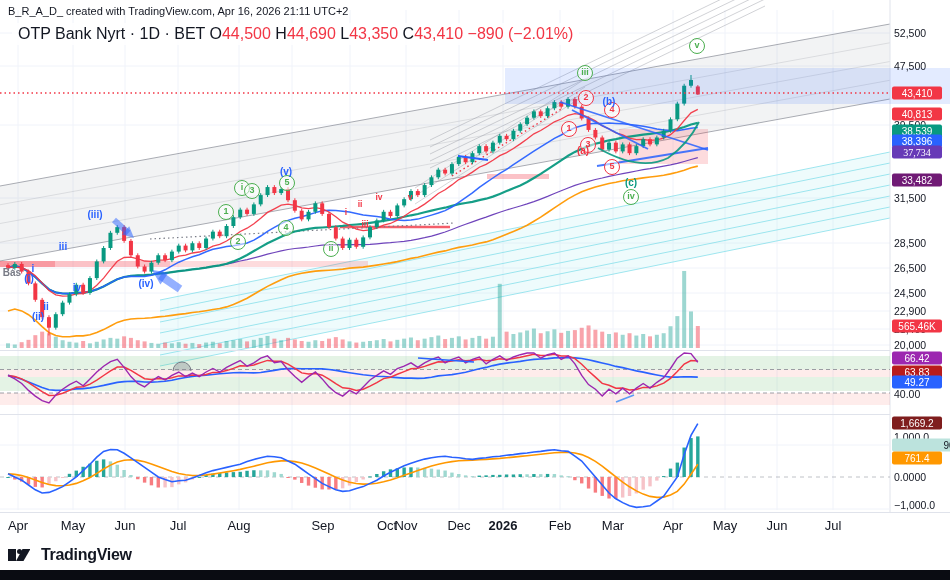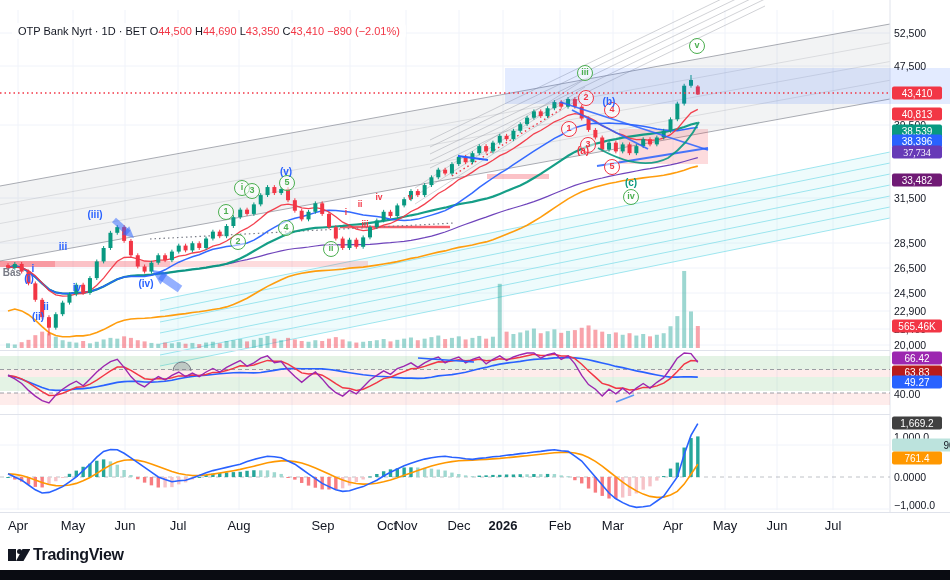--- a/index.html
+++ b/index.html
@@ -1,34 +1,34 @@
 <!DOCTYPE html>
 <html><head>
 <meta charset="utf-8">
 <style>
   html,body{margin:0;padding:0;background:#fff;}
   #root{position:relative;width:950px;height:580px;background:#fff;overflow:hidden;
         font-family:"Liberation Sans",sans-serif;}
   #chart-svg{position:absolute;left:0;top:0;}
   .hdr{position:absolute;left:8px;top:5px;font-size:11px;color:#131722;z-index:30;}
-  .legend{position:absolute;left:12px;top:23px;font-size:11px;color:#131722;z-index:30;
+  .legend{position:absolute;left:12px;top:23px;font-size:16px;color:#131722;z-index:30;
           background:rgba(255,255,255,.82);border-radius:4px;padding:2px 6px;white-space:nowrap;}
   .legend .red{color:#f23645;}
   .legend .sym{font-weight:500;}
   .ax-label{position:absolute;left:894px;transform:translateY(-50%);font-size:10.5px;
             color:#131722;z-index:20;white-space:nowrap;}
   .ax-badge{position:absolute;left:892px;transform:translateY(-50%);font-size:10px;
             padding:1px 5px;border-radius:2px;z-index:21;white-space:nowrap;min-width:40px;text-align:center;}
   .t-label{position:absolute;top:518px;transform:translateX(-50%);font-size:13px;color:#131722;z-index:20;}
   .wv{position:absolute;transform:translate(-50%,-50%);font-size:10px;font-weight:700;z-index:15;
       white-space:nowrap;}
   .wv.circ{border:1.2px solid;border-radius:50%;width:14px;height:14px;line-height:13px;
            text-align:center;font-size:9px;background:rgba(255,255,255,.55);}
   .wv.small{font-size:8.5px;font-weight:600;}
-  #logo{position:absolute;left:8px;top:545px;display:flex;align-items:center;gap:3px;z-index:30;cursor:pointer;}
+  #logo{position:absolute;left:8px;top:545px;display:flex;align-items:center;gap:11px;z-index:30;cursor:pointer;}
   #logo-text{font-size:16px;font-weight:700;color:#131722;letter-spacing:-0.3px;}
   #bottom-bar{position:absolute;left:0;top:570px;width:950px;height:10px;background:#0a0c12;z-index:30;}
   .panel-sep{position:absolute;left:0;width:890px;height:1px;background:#e0e3eb;z-index:5;}
 </style>
 </head>
 <body>
 
 <div id="root">
   <svg id="chart-svg" width="950" height="512">
       <g>
@@ -544,20 +544,21 @@
         <rect x="696.13" y="436.41226256333726" width="3.4" height="40.58773743666275" fill="#26a69a"></rect>
         <polyline points="8.0,473.8 14.8,474.4 21.7,475.6 28.5,477.5 35.3,479.9 42.1,482.6 49.0,484.5 55.8,485.6 62.6,485.8 69.5,485.0 76.3,483.4 83.1,480.8 90.0,477.5 96.8,473.4 103.6,469.0 110.5,465.1 117.3,462.1 124.1,460.3 130.9,459.8 137.8,460.4 144.6,461.8 151.4,463.9 158.3,466.5 165.1,469.1 171.9,471.6 178.8,473.5 185.6,474.8 192.4,475.5 199.2,475.4 206.1,474.9 212.9,474.1 219.7,473.0 226.6,471.9 233.4,470.7 240.2,469.4 247.1,467.8 253.9,466.2 260.7,464.5 267.5,462.8 274.4,461.6 281.2,460.9 288.0,460.9 294.9,461.6 301.7,463.0 308.5,465.2 315.4,467.9 322.2,471.0 329.0,474.1 335.8,477.2 342.7,480.1 349.5,482.2 356.3,483.5 363.2,484.1 370.0,484.0 376.8,483.2 383.6,481.8 390.5,479.9 397.3,477.7 404.1,475.3 411.0,472.9 417.8,470.5 424.6,468.2 431.5,466.1 438.3,464.3 445.1,462.7 451.9,461.6 458.8,460.8 465.6,460.4 472.4,460.2 479.3,459.8 486.1,459.4 492.9,458.9 499.8,458.4 506.6,457.7 513.4,457.1 520.3,456.4 527.1,455.7 533.9,455.0 540.7,454.3 547.6,453.5 554.4,452.8 561.2,452.4 568.1,452.2 574.9,453.0 581.7,454.6 588.5,457.5 595.4,461.4 602.2,466.1 609.0,471.5 615.9,476.9 622.7,482.1 629.5,486.8 636.4,490.9 643.2,494.1 650.0,496.4 656.9,497.4 663.7,497.1 670.5,495.0 677.3,491.4 684.2,484.1 691.0,474.3 697.8,464.2" fill="none" stroke="#ff9800" stroke-width="1.6"></polyline>
         <polyline points="8.0,473.8 14.8,477.0 21.7,480.2 28.5,485.0 35.3,489.8 42.1,493.0 49.0,492.4 55.8,489.8 62.6,486.6 69.5,481.8 76.3,477.0 83.1,470.6 90.0,464.2 96.8,457.2 103.6,451.4 110.5,449.5 117.3,449.8 124.1,453.3 130.9,457.8 137.8,462.6 144.6,467.4 151.4,472.2 158.3,477.0 165.1,479.6 171.9,481.8 178.8,480.8 185.6,480.2 192.4,478.0 199.2,475.4 206.1,472.8 212.9,470.6 219.7,469.0 226.6,467.4 233.4,465.8 240.2,464.2 247.1,461.6 253.9,459.4 260.7,457.8 267.5,456.2 274.4,456.8 281.2,457.8 288.0,461.0 294.9,464.2 301.7,469.0 308.5,473.8 315.4,478.6 322.2,483.4 329.0,486.6 335.8,489.8 342.7,491.4 349.5,490.8 356.3,488.5 363.2,486.6 370.0,483.4 376.8,480.2 383.6,476.0 390.5,472.2 397.3,469.0 404.1,465.8 411.0,463.2 417.8,461.0 424.6,459.1 431.5,457.8 438.3,456.8 445.1,456.2 451.9,457.2 458.8,457.8 465.6,458.8 472.4,459.4 479.3,458.4 486.1,457.8 492.9,456.8 499.8,456.2 506.6,455.2 513.4,454.6 520.3,453.6 527.1,453.0 533.9,452.0 540.7,451.4 547.6,450.4 554.4,449.8 561.2,450.8 568.1,451.4 574.9,456.2 581.7,461.0 588.5,469.0 595.4,477.0 602.2,485.0 609.0,493.0 615.9,498.8 622.7,502.6 629.5,505.8 636.4,507.4 643.2,506.8 650.0,505.8 656.9,501.0 663.7,496.2 670.5,486.6 677.3,477.0 684.2,454.6 691.0,435.4 697.8,423.6" fill="none" stroke="#2962ff" stroke-width="1.6"></polyline>
       </g>
     </svg>
 
   <div class="panel-sep" style="top:350px"></div>
   <div class="panel-sep" style="top:414px"></div>
   <div class="panel-sep" style="top:512px;width:950px"></div>
 
+  <div class="hdr">B_R_A_D_ created with TradingView.com, Apr 16, 2026 21:11 UTC+2</div>
 
   <div class="legend">
     <span class="sym">OTP Bank Nyrt</span>
     <span>·</span>
     <span>1D</span>
     <span>·</span>
     <span>BET</span>
     <span><span>O</span><span class="red">44,500</span></span>
     <span><span>H</span><span class="red">44,690</span></span>
     <span><span>L</span><span class="red">43,350</span></span>
@@ -583,21 +584,21 @@
       <div class="ax-badge" style="top: 93px; background: rgb(242, 54, 69); color: rgb(255, 255, 255);">43,410</div>
       <div class="ax-badge" style="top: 114px; background: rgb(242, 54, 69); color: rgb(255, 255, 255);">40,813</div>
       <div class="ax-badge" style="top: 131px; background: rgb(8, 153, 129); color: rgb(255, 255, 255);">38,539</div>
       <div class="ax-badge" style="top: 141px; background: rgb(41, 98, 255); color: rgb(255, 255, 255);">38,396</div>
       <div class="ax-badge" style="top: 152px; background: rgb(103, 58, 183); color: rgb(255, 255, 255); font-family: Liberation Serif, serif;">37,734</div>
       <div class="ax-badge" style="top: 180px; background: #701a75; color: rgb(255, 255, 255);">33,482</div>
       <div class="ax-badge" style="top: 326px; background: rgb(242, 54, 69); color: rgb(255, 255, 255);">565.46K</div>
       <div class="ax-badge" style="top: 358px; background: rgb(156, 39, 176); color: rgb(255, 255, 255);">66.42</div>
       <div class="ax-badge" style="top: 372px; background: #b91c1c; color: rgb(255, 255, 255);">63.83</div>
       <div class="ax-badge" style="top: 382px; background: rgb(41, 98, 255); color: rgb(255, 255, 255); text-align: center;">49.27</div>
-      <div class="ax-badge" style="top: 423px; background: #404040; color: rgb(255, 255, 255);">1,669.2</div>
+      <div class="ax-badge" style="top: 423px; background: #7f1d1d; color: rgb(255, 255, 255);">1,669.2</div>
       <div class="ax-badge" style="top: 445px; background: rgb(188, 227, 221); color: rgb(19, 23, 34); padding-left: 44px;">907.8</div>
       <div class="ax-badge" style="top: 458px; background: rgb(255, 152, 0); color: rgb(255, 255, 255);">761.4</div>
     </div>
   <div id="time-axis">
       <div class="t-label" style="left: 18px;">Apr</div>
       <div class="t-label" style="left: 73px;">May</div>
       <div class="t-label" style="left: 125px;">Jun</div>
       <div class="t-label" style="left: 178px;">Jul</div>
       <div class="t-label" style="left: 239px;">Aug</div>
       <div class="t-label" style="left: 292px; margin-left: 31px;">Sep</div>

